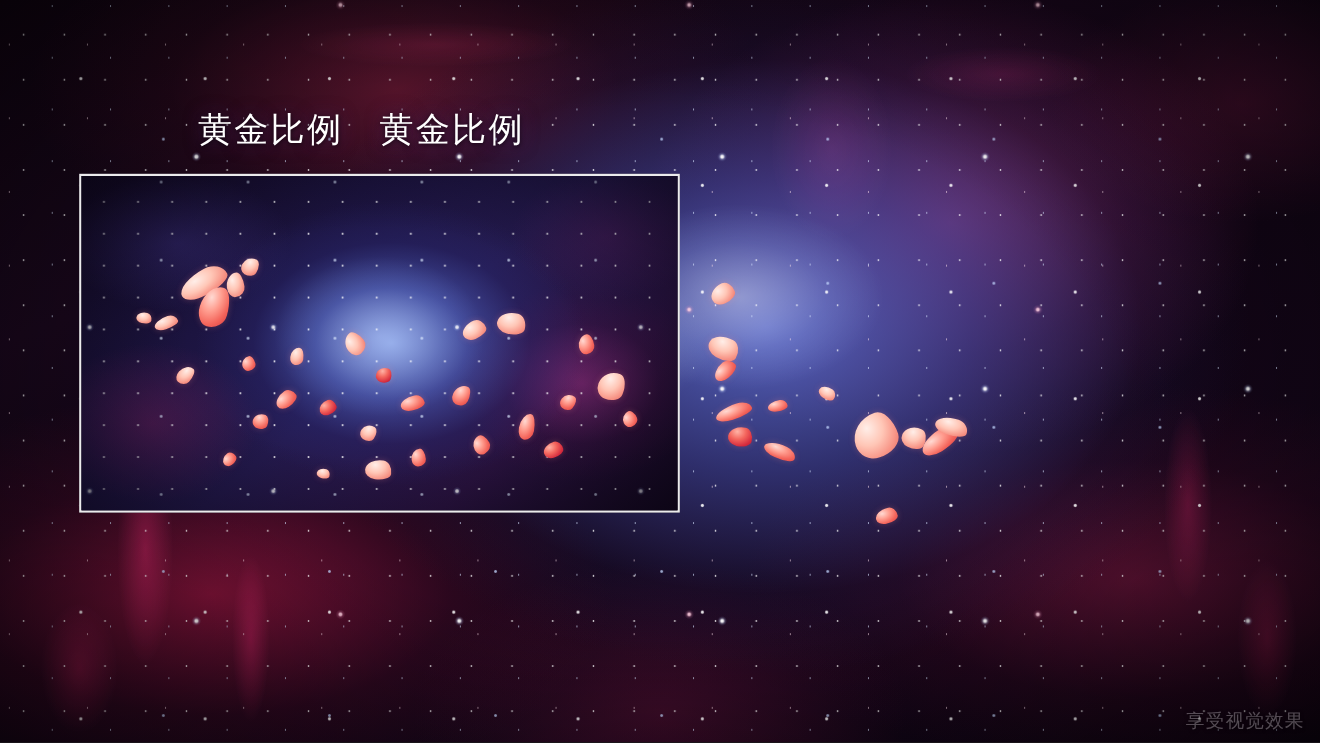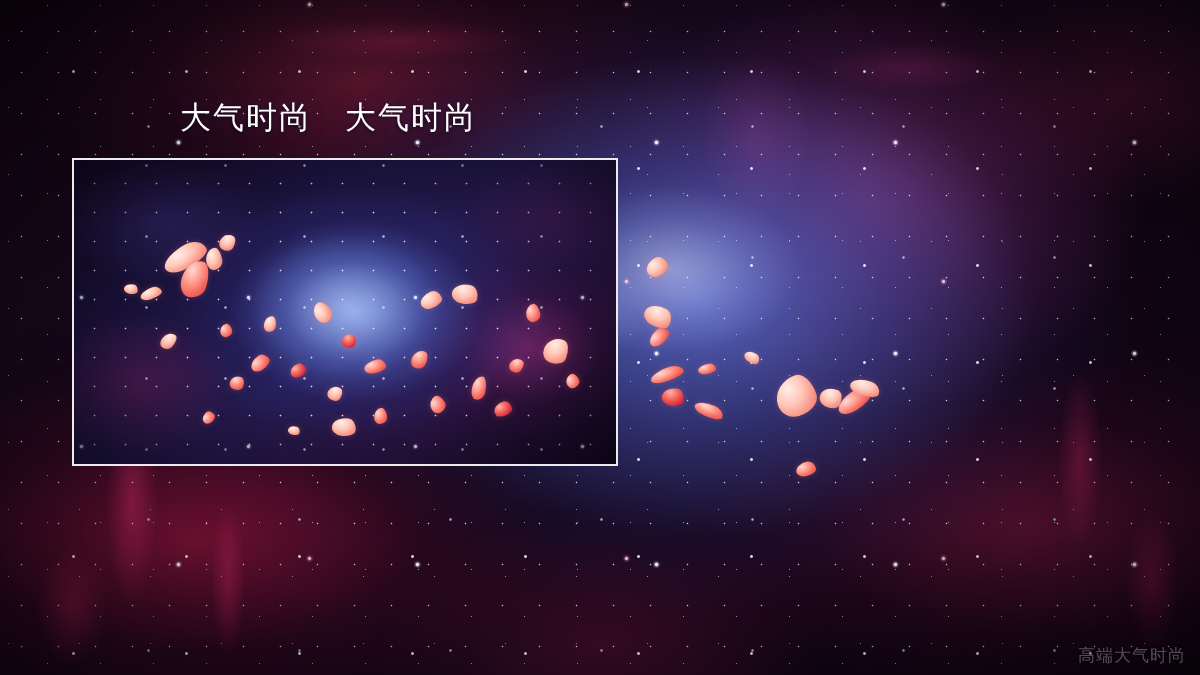--- a/index.html
+++ b/index.html
@@ -189,21 +189,21 @@
 <div class="slide">
 
   <div class="bg-layer bg-base"></div>
   <div class="bg-layer bg-filaments"></div>
   <div class="bg-layer bg-core"></div>
   <div class="stars stars-sm"></div>
   <div class="stars stars-md"></div>
   <div class="stars stars-lg"></div>
   <div class="bg-layer bg-vignette"></div>
 
-  <div class="slide-title">大气时尚　大气时尚</div>
+  <div class="slide-title">黄金比例　黄金比例</div>
 
   <div class="preview-frame">
     <div class="preview-inner preview-nebula"></div>
     <div class="preview-inner preview-stars"></div>
     <div class="preview-inner preview-dark-corners"></div>
 
     <div class="petal pale" style="left:88px;  top:86px;  width:46px; height:22px; transform:rotate(-28deg);"></div>
     <div class="petal" style="left:108px; top:100px; width:26px; height:38px; transform:rotate(16deg);"></div>
     <div class="petal pale" style="left:132px; top:88px;  width:16px; height:22px; transform:rotate(-8deg);"></div>
     <div class="petal pale" style="left:66px;  top:128px; width:22px; height:11px; transform:rotate(-18deg);"></div>
@@ -243,15 +243,15 @@
   <div class="petal" style="left:698px; top:364px; width:18px; height:10px; transform:rotate(-8deg);"></div>
   <div class="petal" style="left:694px; top:404px; width:30px; height:13px; transform:rotate(24deg);"></div>
   <div class="petal pale" style="left:776px; top:376px; width:40px; height:40px; transform:rotate(-18deg);"></div>
   <div class="petal pale" style="left:820px; top:388px; width:22px; height:20px; transform:rotate(26deg);"></div>
   <div class="petal" style="left:836px; top:392px; width:36px; height:18px; transform:rotate(-32deg);"></div>
   <div class="petal pale" style="left:850px; top:380px; width:30px; height:16px; transform:rotate(18deg);"></div>
   <div class="petal" style="left:796px; top:462px; width:20px; height:14px; transform:rotate(-12deg);"></div>
   <div class="petal pale" style="left:744px; top:352px; width:16px; height:11px; transform:rotate(34deg);"></div>
 
 
-  <div class="watermark">高端大气时尚</div>
+  <div class="watermark">享受视觉效果</div>
 
 </div>
 
 </body></html>

